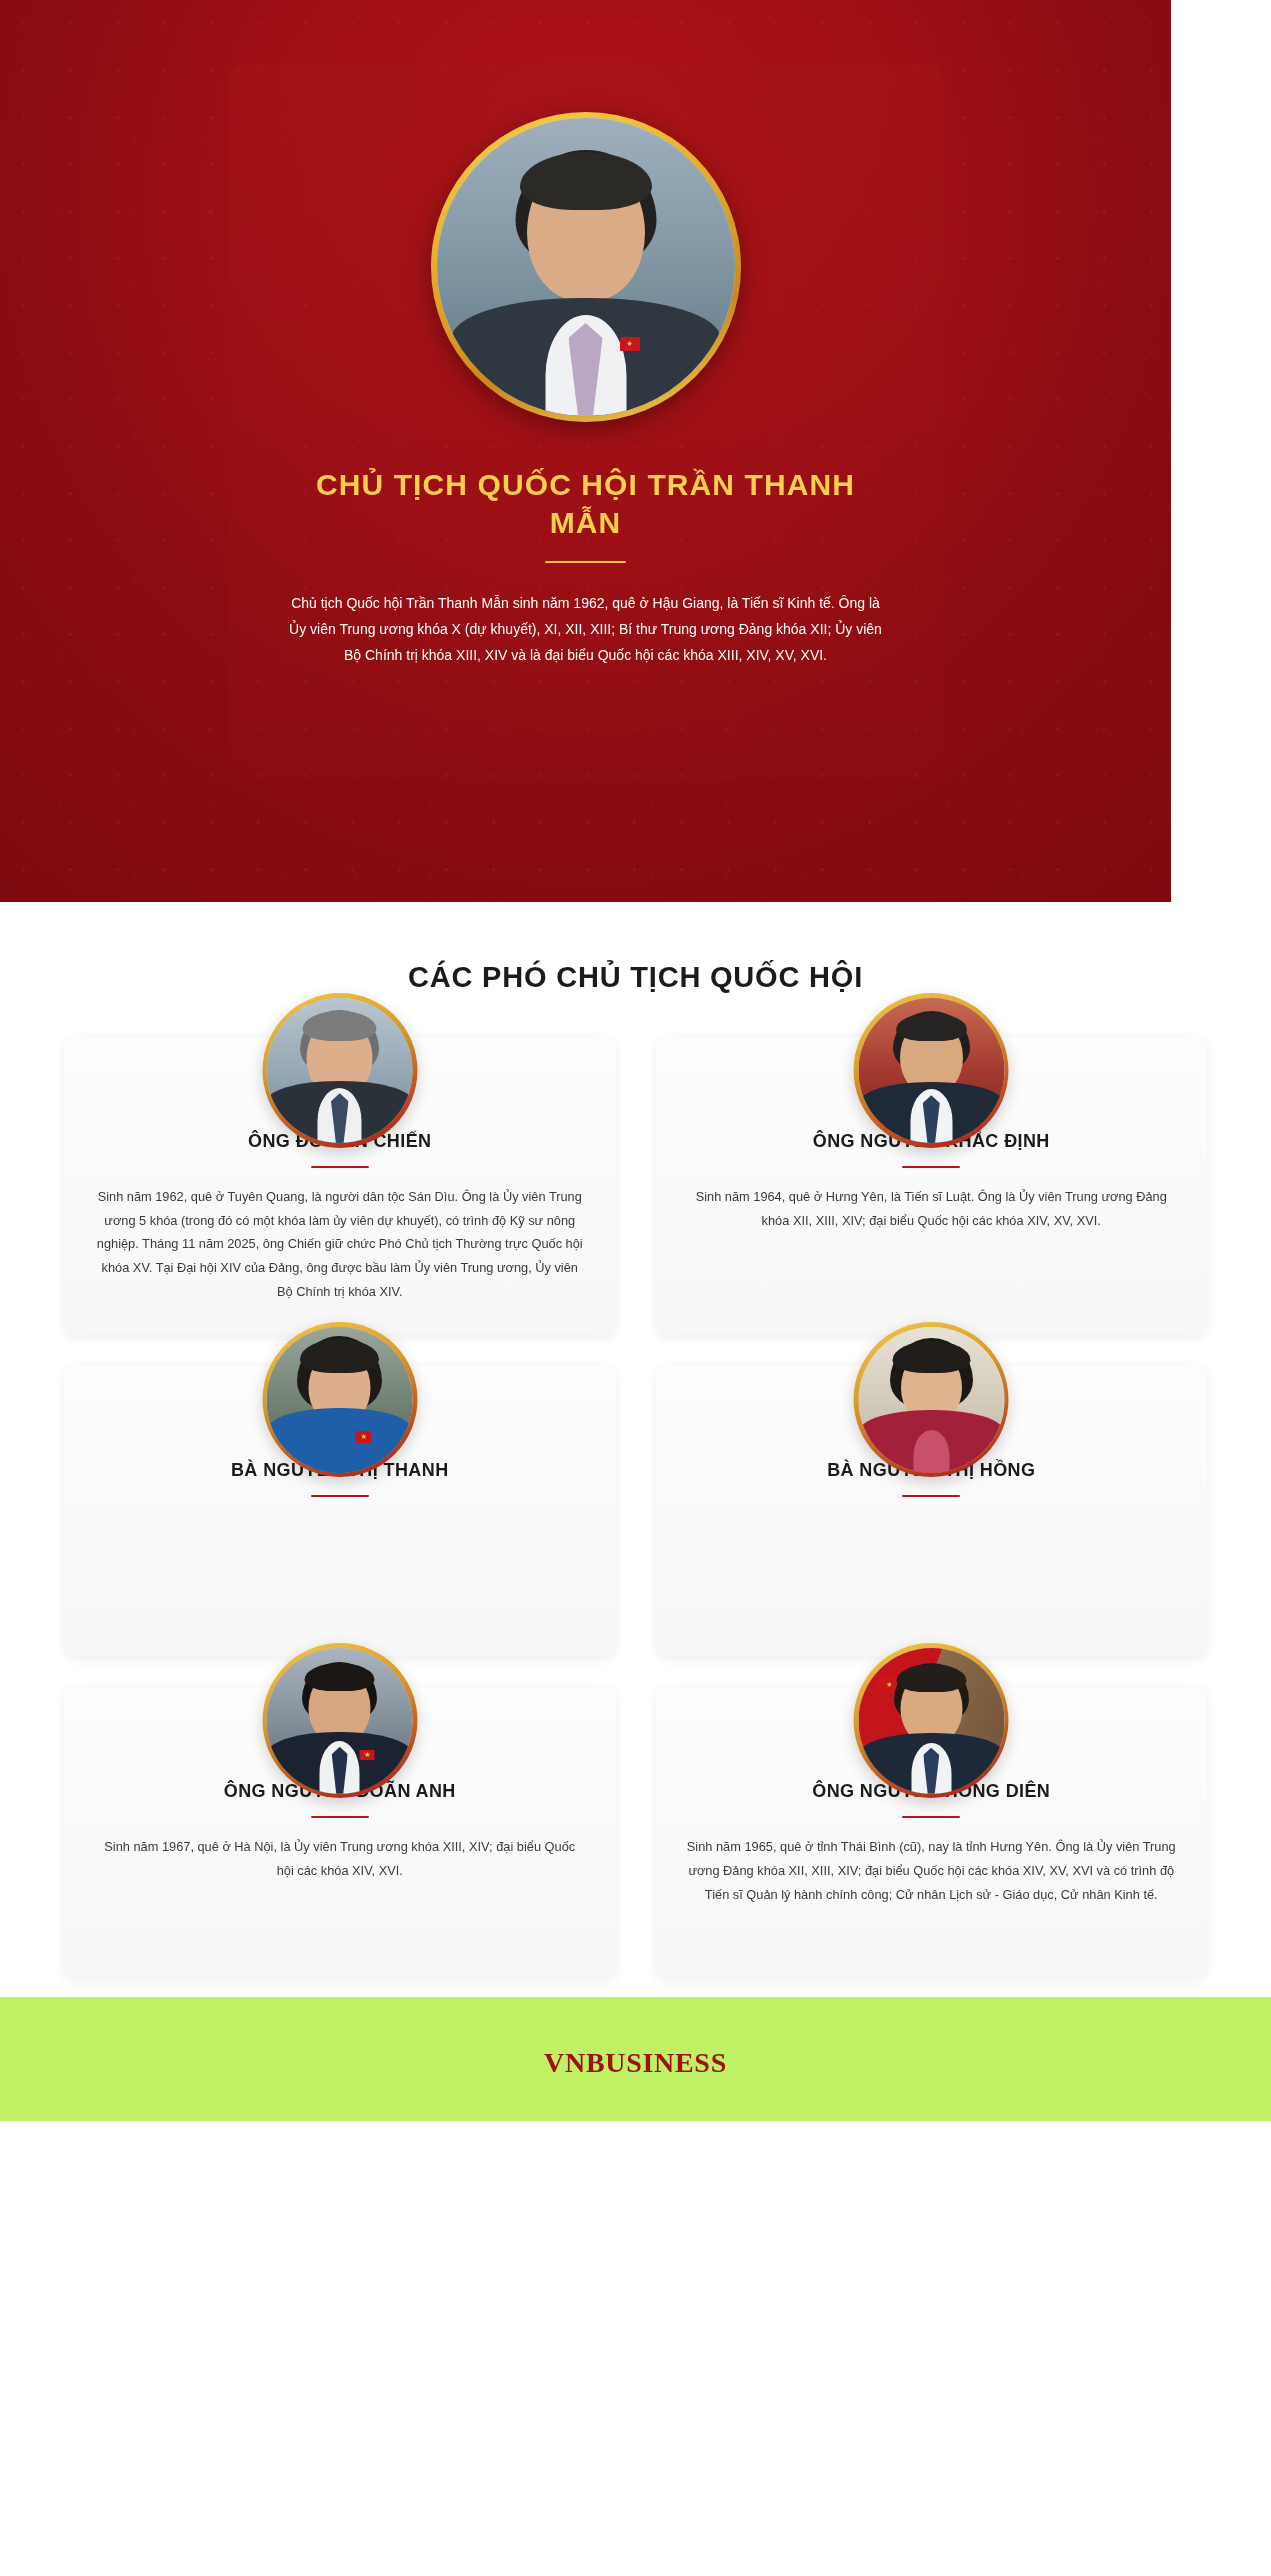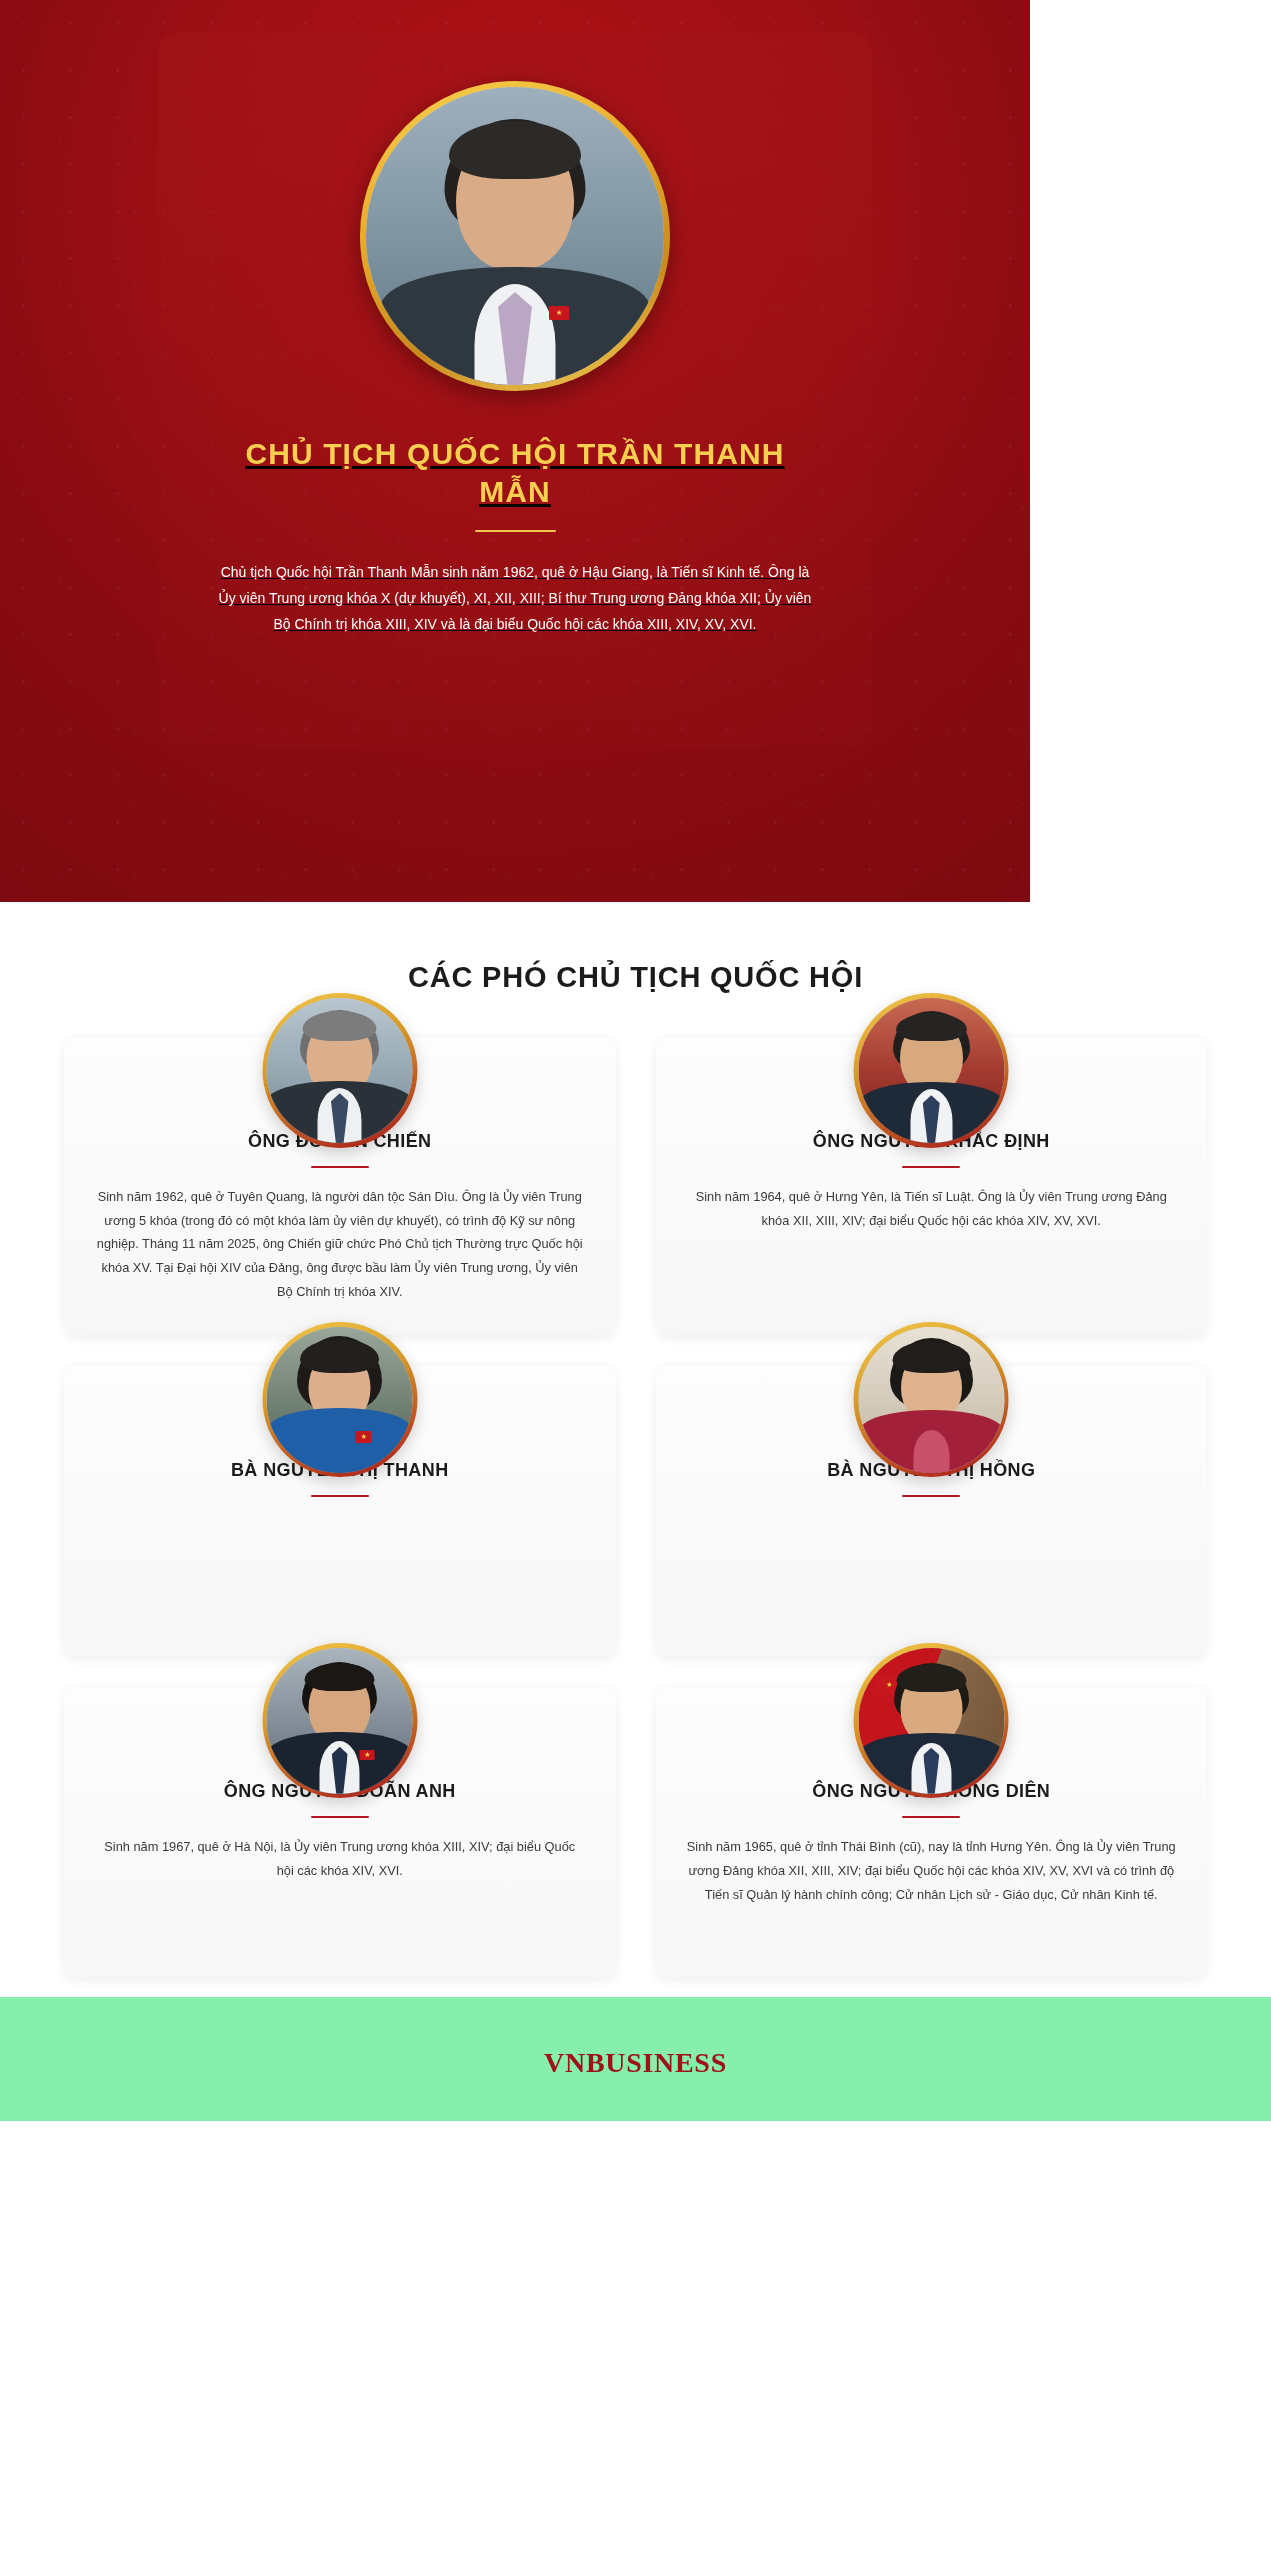--- a/index.html
+++ b/index.html
@@ -10,27 +10,26 @@
   }
   .page {
     width: 1271px;
     position: relative;
     overflow: hidden;
   }
 
   
   .hero {
     position: relative;
-    width: 1030px;
+    width: 1171px;
     height: 902px;
     background:
       radial-gradient(circle at 50% 22%, #b31217 0%, #9e0f14 38%, #8c0c12 60%, #7d0a10 100%),
       #8c0c12;
-    padding: 33px 64px 0 64px;
-    text-decoration: underline;
+    padding: 64px 64px 0 64px;
   }
   .hero-pattern {
     position: absolute;
     inset: 0;
     background-image:
       radial-gradient(circle, rgba(255,255,255,0.045) 1.7px, transparent 2px),
       radial-gradient(circle, rgba(255,255,255,0.03) 1.3px, transparent 1.7px);
     background-size: 47px 47px, 74px 74px;
     background-position: 0 0, 23.6px 27px;
     pointer-events: none;
@@ -149,21 +148,21 @@
     border-radius: 1.3px;
   }
   .vp-desc {
     color: #3a3a3a;
     font-size: 12.8px;
     line-height: 1.85;
   }
 
   
   .footer {
-    background: #86efac;
+    background: #bef264;
     padding: 50px 0 42px 0;
     text-align: center;
   }
   .brand {
     display: inline-block;
     color: #9e1116;
     font-family: "Liberation Serif", serif;
     font-size: 28px;
     font-weight: bold;
     letter-spacing: 0.7px;

